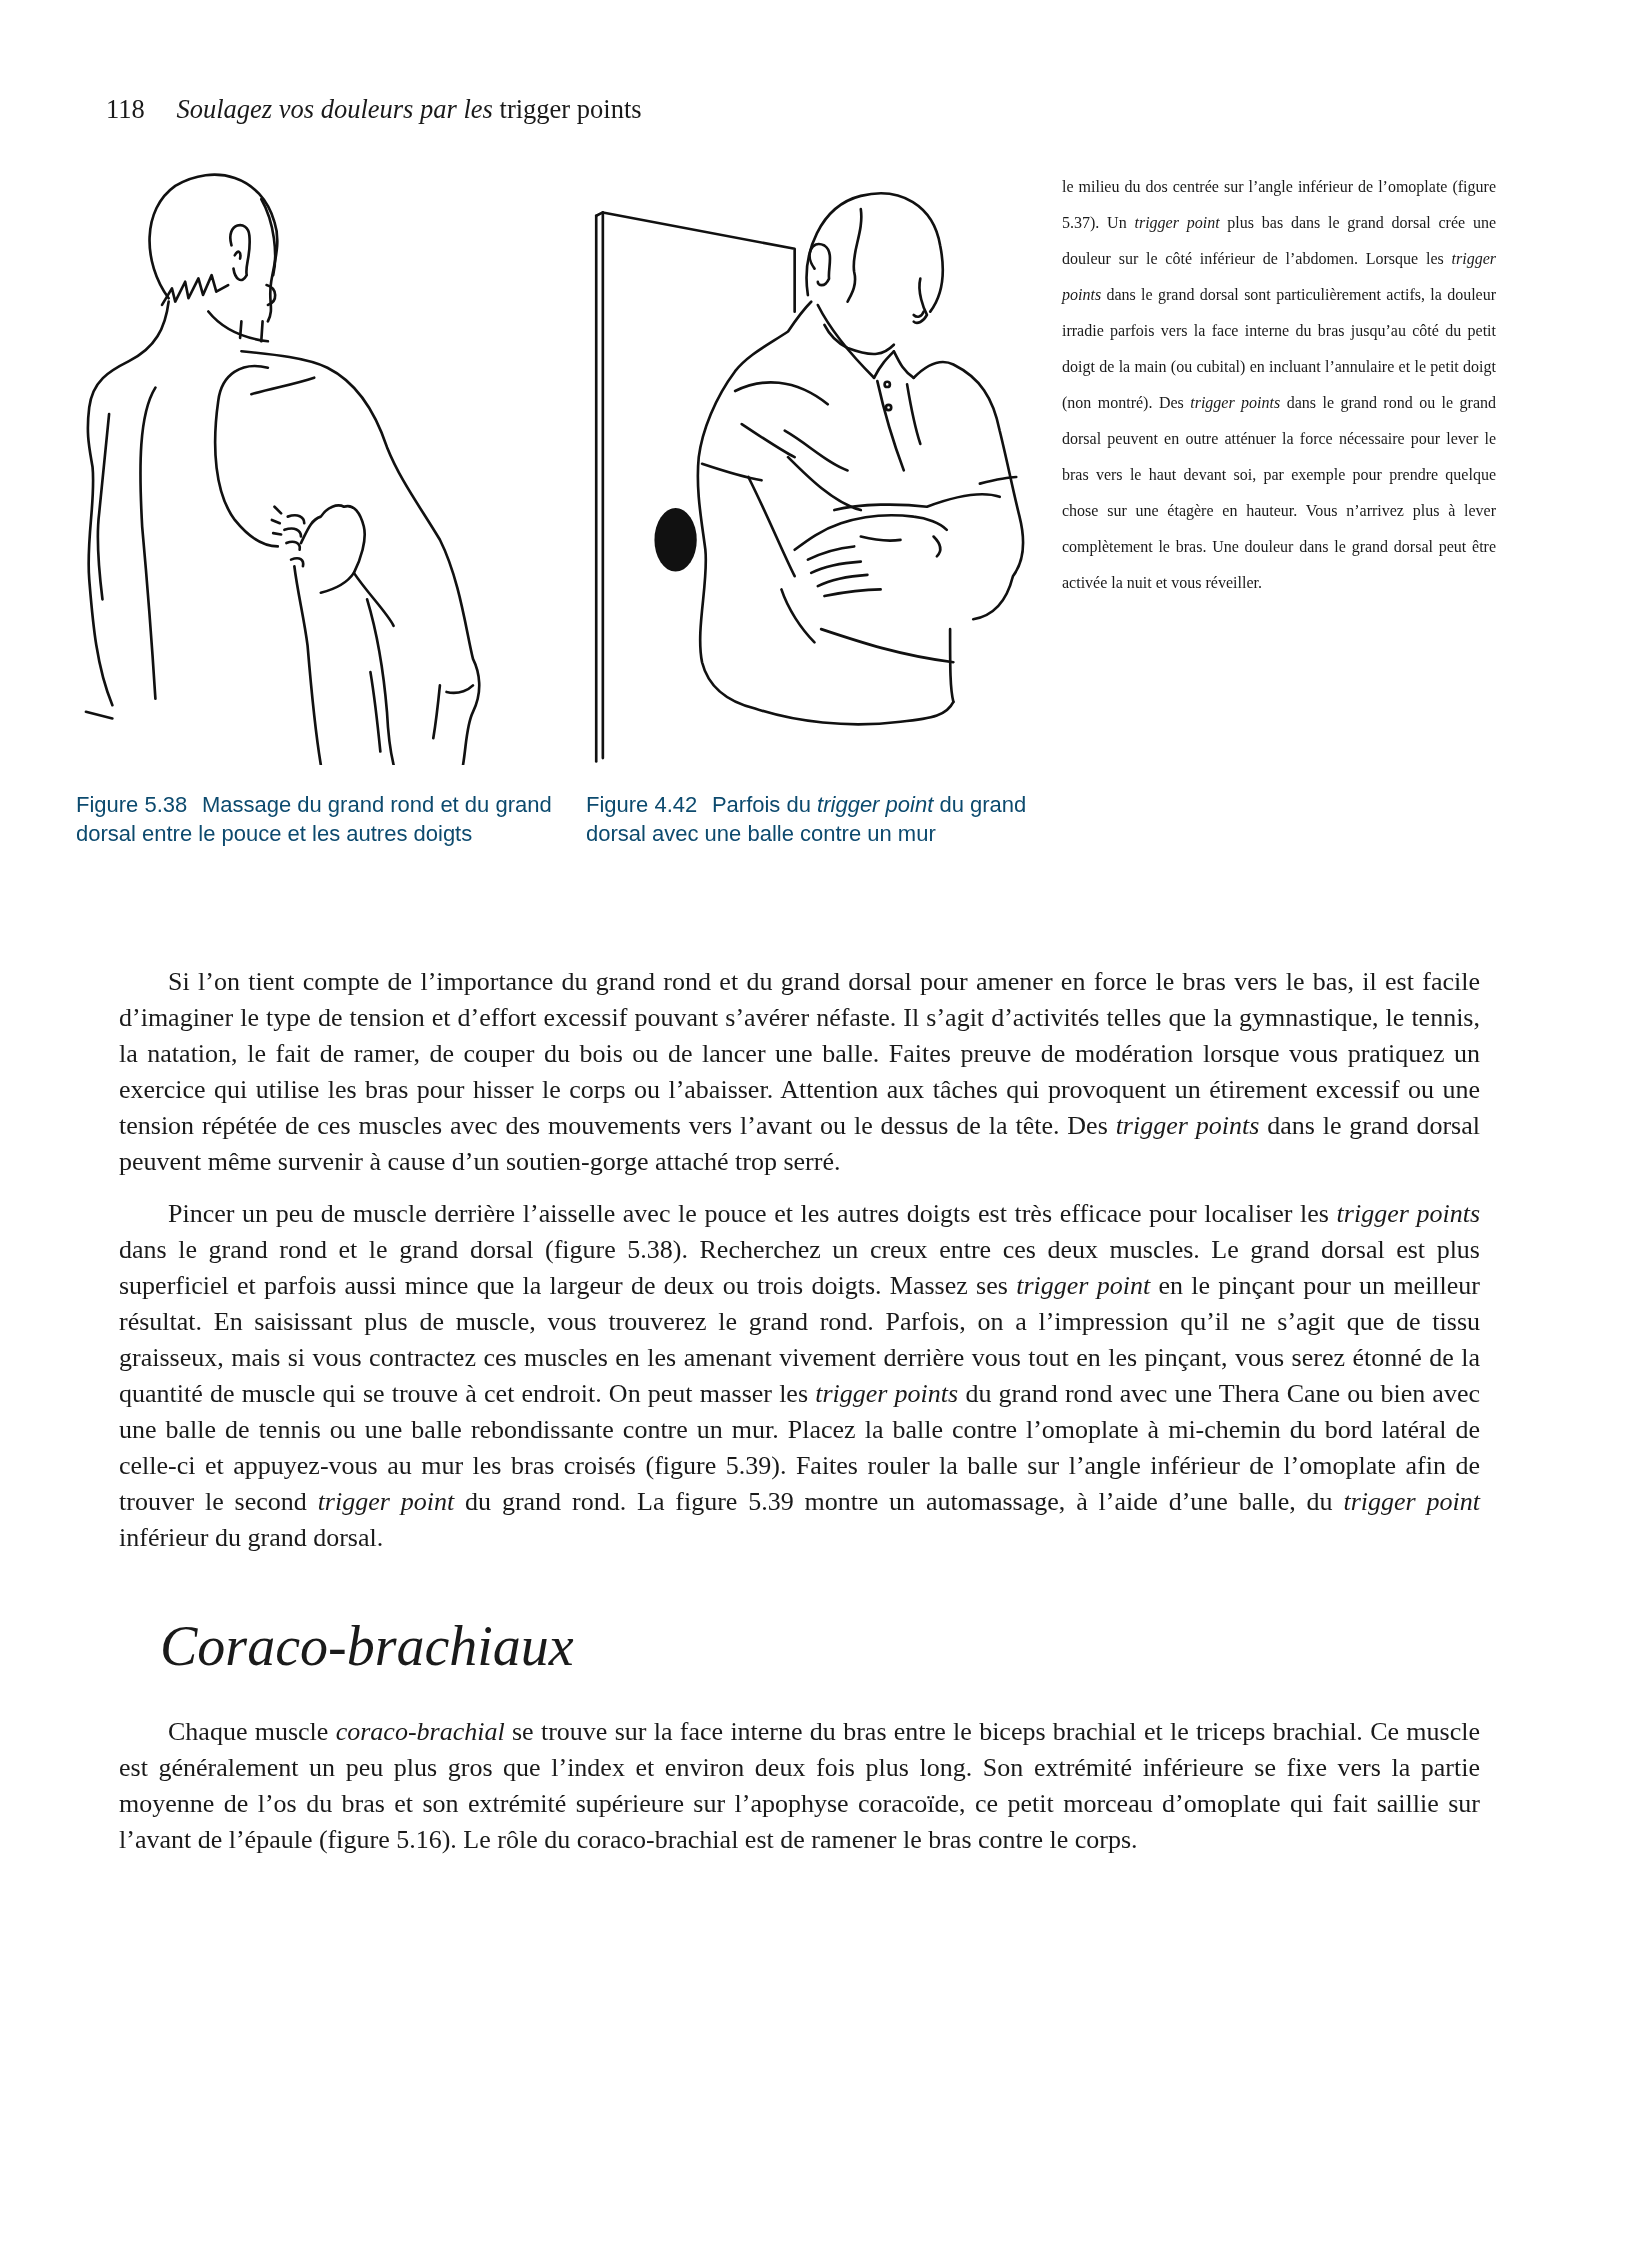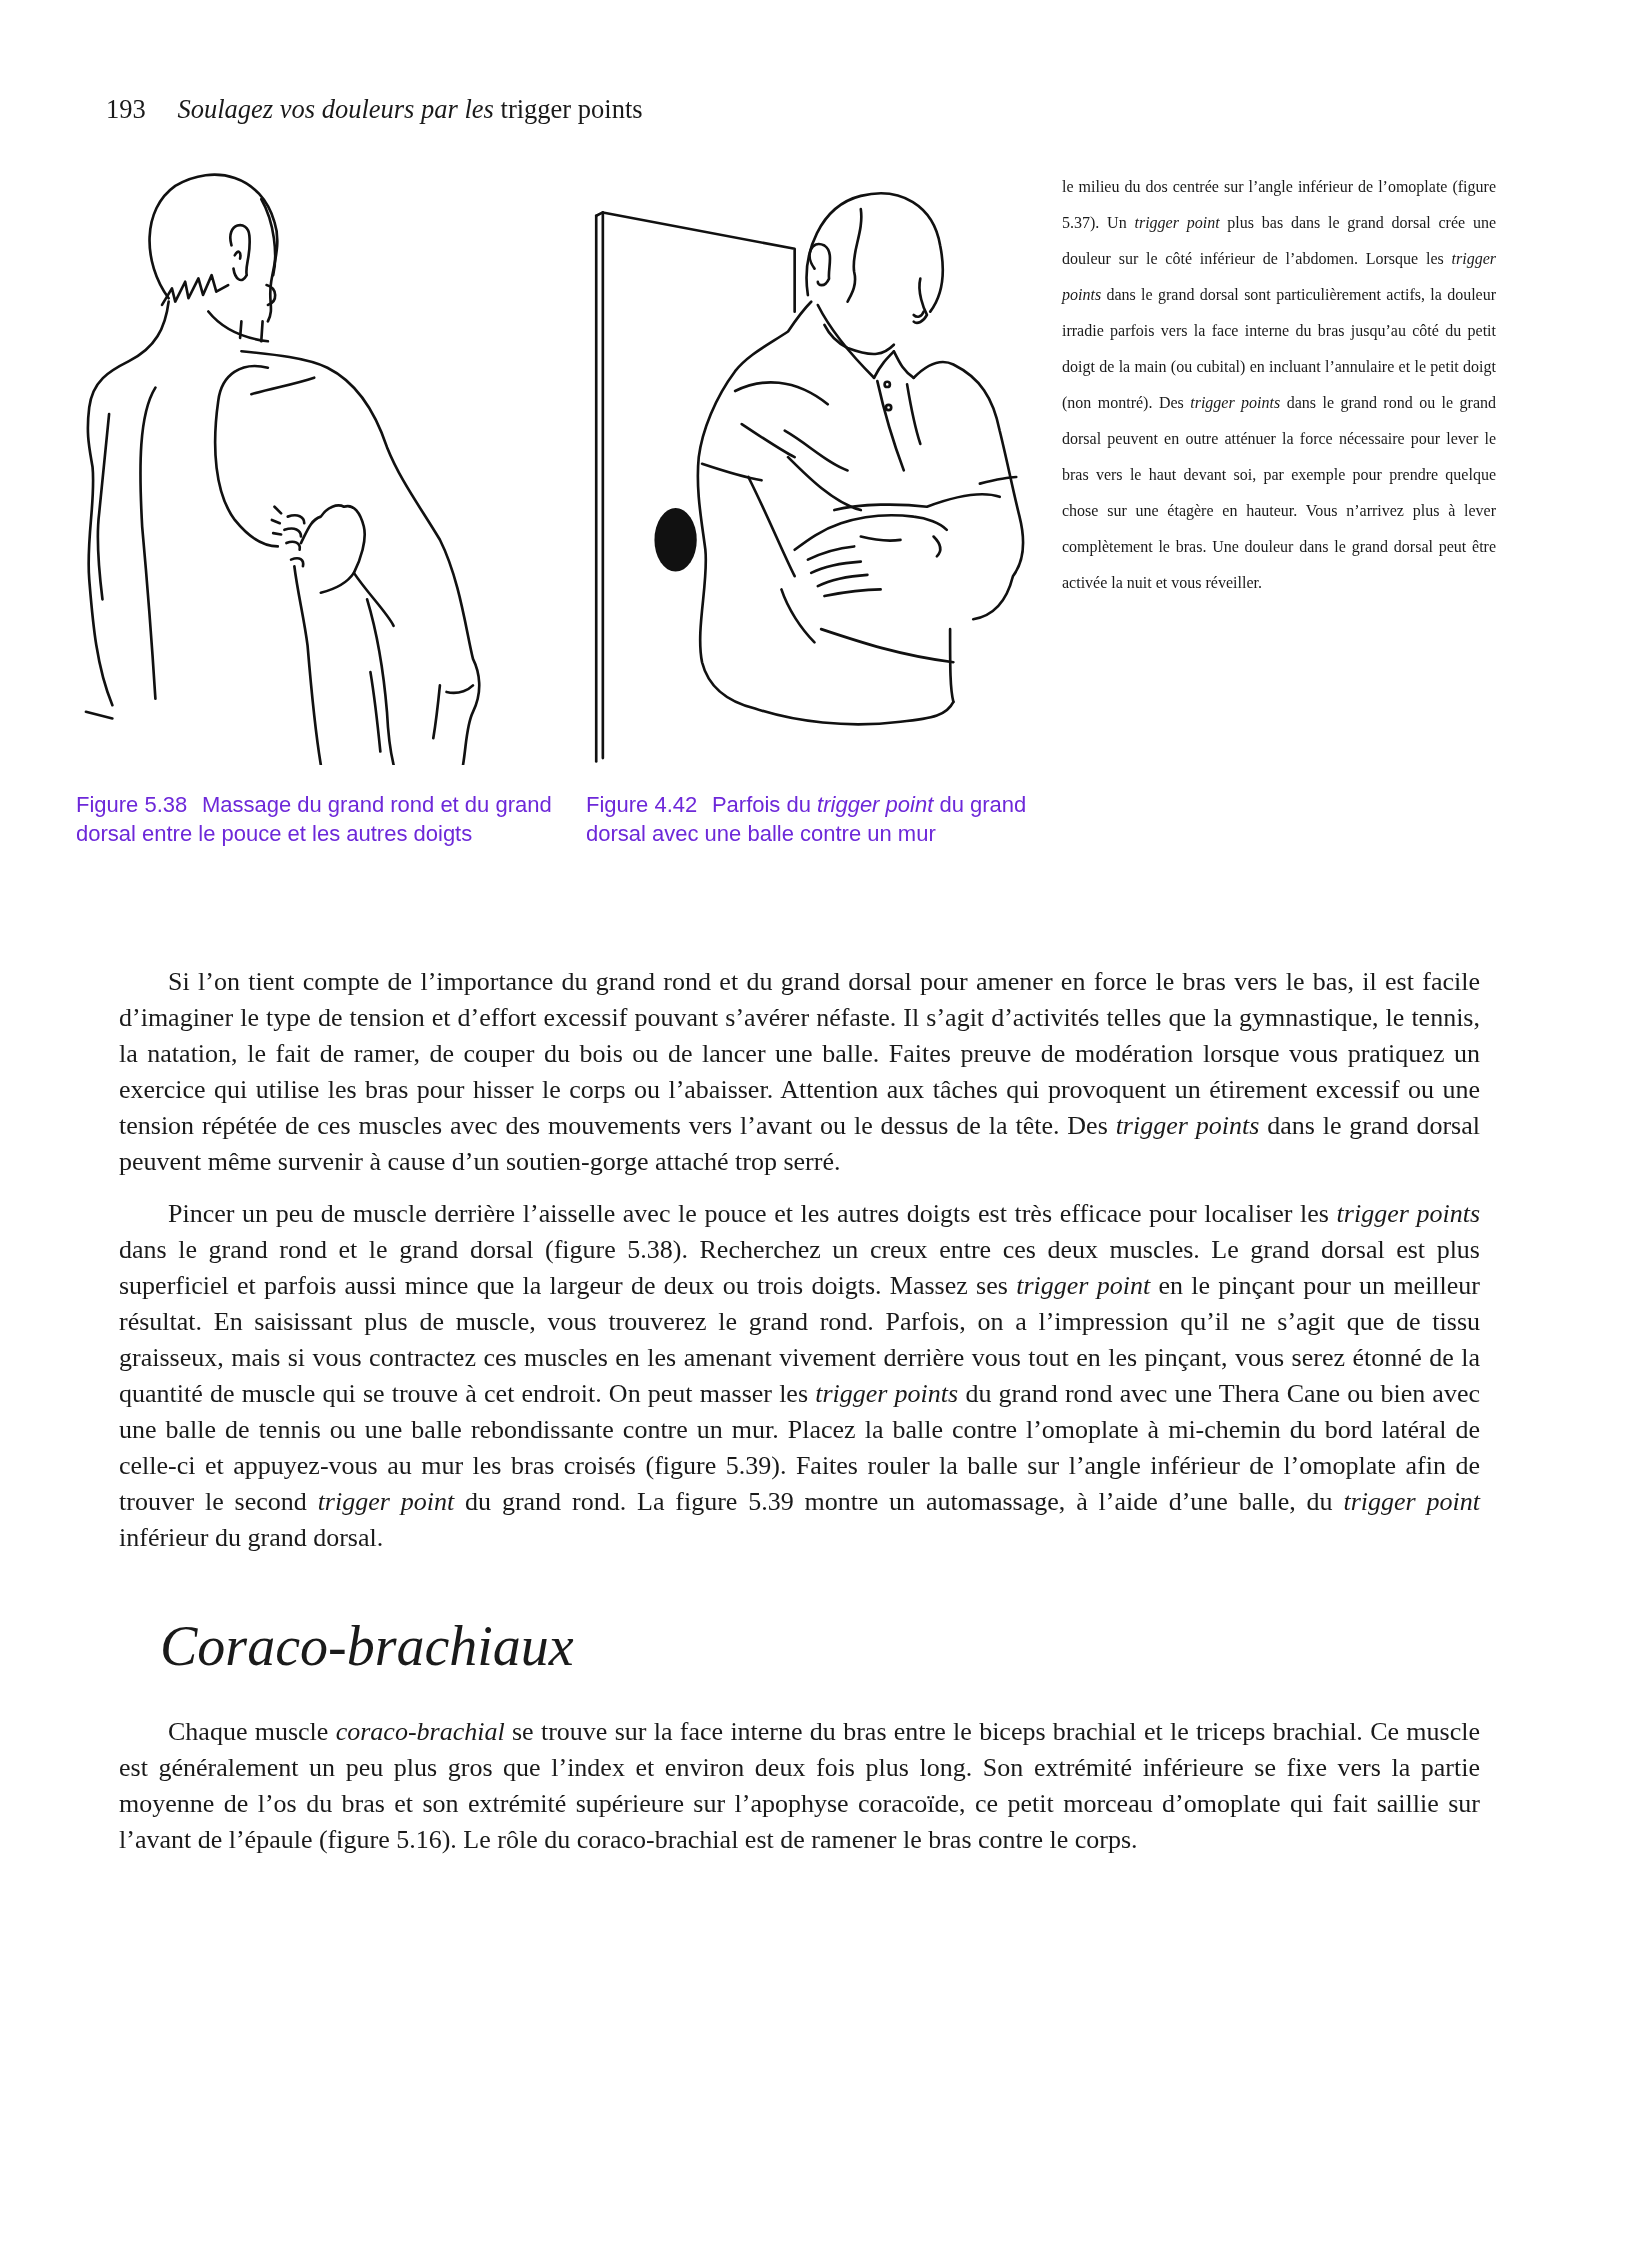--- a/index.html
+++ b/index.html
@@ -6,40 +6,40 @@
   body { width: 1644px; height: 2261px; position: relative; overflow: hidden;
          font-family: "Liberation Serif", "DejaVu Serif", serif; color: #1a1a1a; }
   .running-head { position: absolute; left: 106px; top: 93px; font-size: 26.5px; line-height: 33px; }
   .running-head .pno { margin-right: 25px; }
   .running-head .ital { font-style: italic; }
   .figure { position: absolute; }
   .fig1 { left: 76px; top: 169px; width: 483px; height: 596px; }
   .fig2 { left: 583px; top: 179px; width: 463px; height: 596px; }
   .figure svg { width: 100%; height: 100%; }
   .caption { position: absolute; font-family: "Liberation Sans", "DejaVu Sans", sans-serif;
-             font-size: 22px; line-height: 28.5px; color: #6d28d9; }
+             font-size: 22px; line-height: 28.5px; color: #0c4a6e; }
   .cap1 { left: 76px; top: 791px; width: 477px; }
   .cap2 { left: 586px; top: 791px; width: 477px; }
   .caption .num { margin-right: 14.6px; }
   .caption i { font-style: italic; }
   .side-col { position: absolute; left: 1062px; top: 169px; width: 434px;
               font-size: 16px; line-height: 36px; text-align: justify; }
   .side-col p { margin: 0; }
   .body { position: absolute; left: 103px; width: 1393px; font-size: 26px; line-height: 36px; text-align: justify; }
   .body p { margin: 16px; text-indent: 49px; }
   .body1 { top: 948px; }
   .heading { position: absolute; left: 152px; top: 1605px; font-size: 56px; font-style: italic; line-height: 66px; font-weight: normal; margin: 8px; }
   .body2 { top: 1698px; }
   i { font-style: italic; }
 </style>
 </head>
 <body>
 
 <div class="running-head">
-  <span class="pno">193</span>
+  <span class="pno">118</span>
   <span class="ital">Soulagez vos douleurs par les</span>
   <span>trigger points</span>
 </div>
 
 <div class="figure fig1">
   <svg viewBox="0 0 730 900" fill="none" stroke="#111" stroke-width="4" stroke-linecap="round" stroke-linejoin="round">
 
     <path d="M140 195 C100 140 100 60 150 25 C210 -10 280 10 300 80 C310 110 300 140 295 170 C290 200 300 210 290 230"></path>
     <path d="M280 45 C300 80 305 130 298 160"></path>
 

